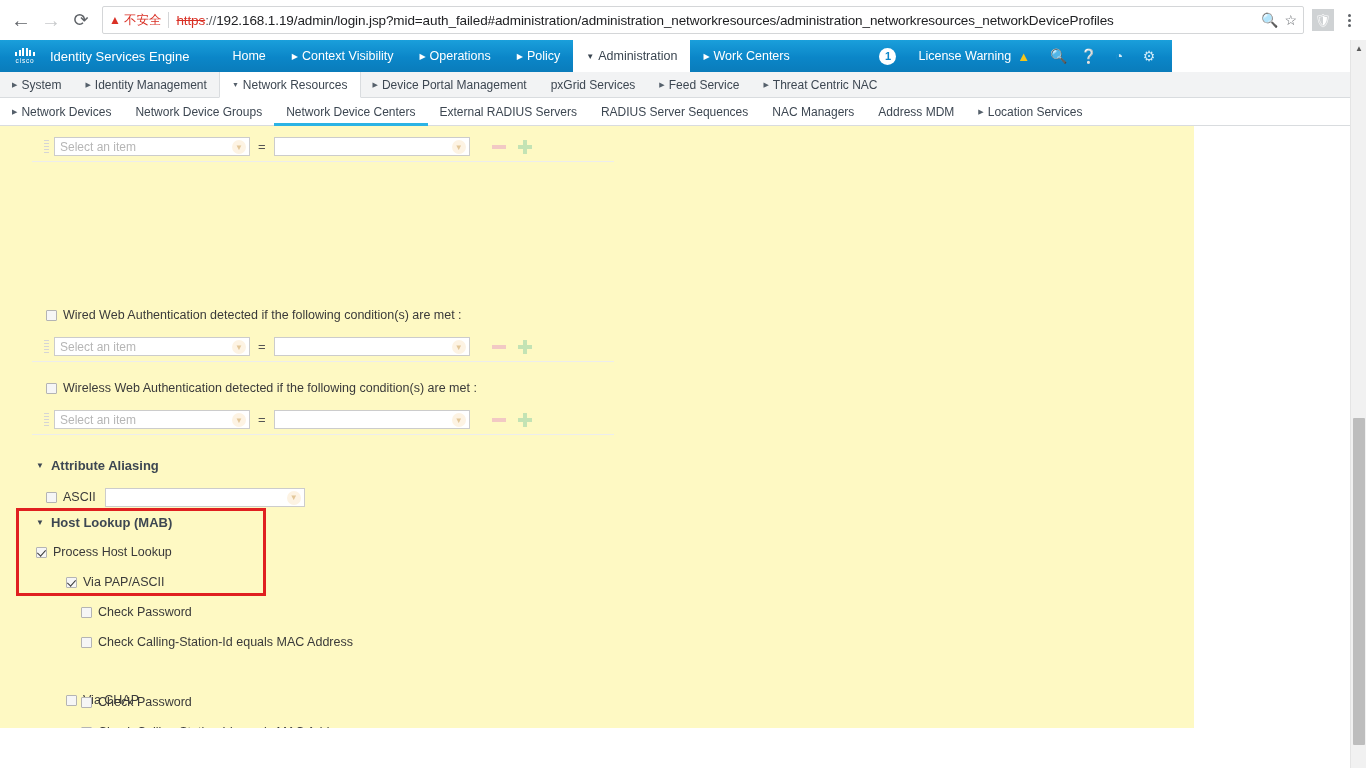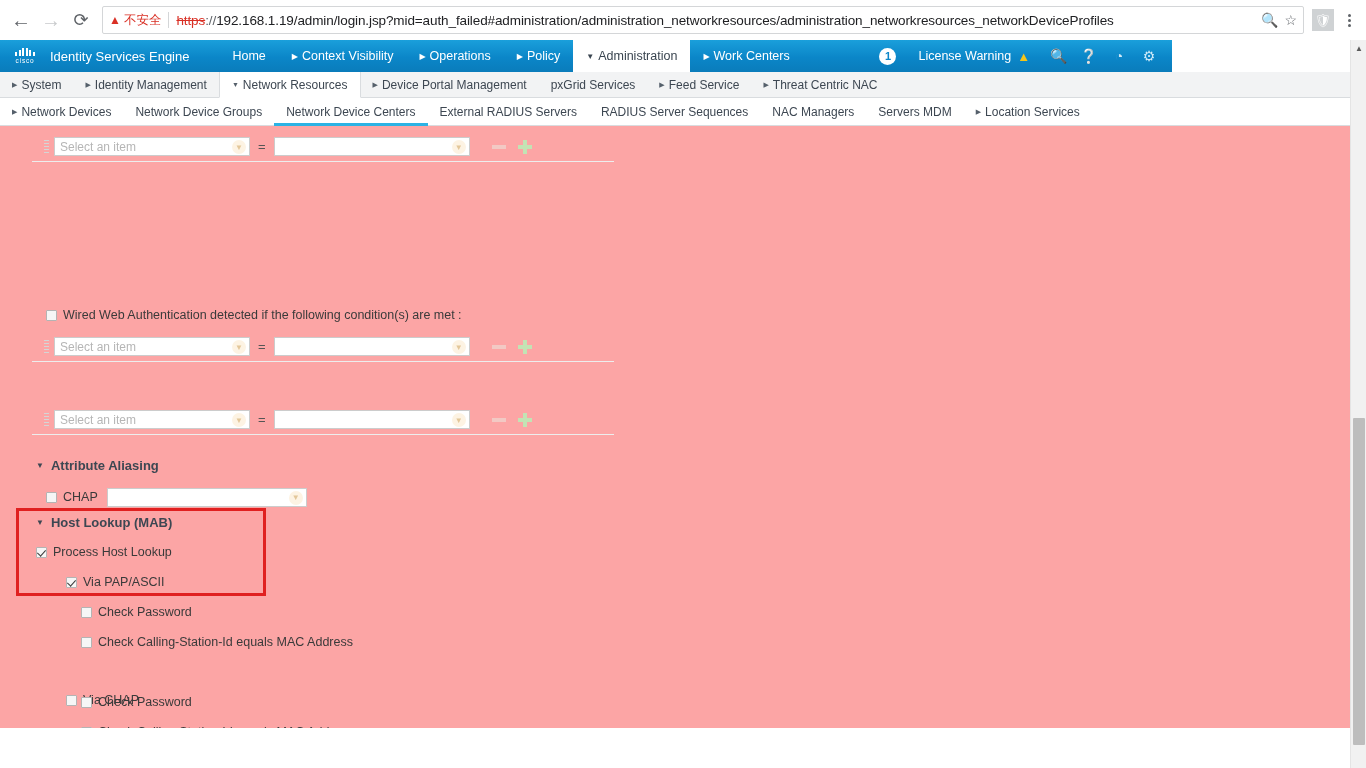--- a/index.html
+++ b/index.html
@@ -174,23 +174,23 @@
   .tab-item .car { font-size: 7px; margin-right: 4px; color: #55606b; }
   .tab-item.active::after {
     content: ""; position: absolute;
     left: 0; right: 0; bottom: 0; height: 3px;
     background: #2bb3e5;
   }
 
   
   #content {
     position: relative;
-    width: 1366px;
+    width: 1194px;
     height: 602px;
-    background: #fca5a5;
+    background: #fef9c3;
     overflow: hidden;
   }
 
   .cond-row {
     display: flex; align-items: center;
     height: 30px;
     border-bottom: 1px solid #ededed;
     width: 582px;
     margin-left: 32px;
     padding-left: 12px;
@@ -428,21 +428,21 @@
   <div class="tab-item">
     <span>External RADIUS Servers</span>
   </div>
   <div class="tab-item">
     <span>RADIUS Server Sequences</span>
   </div>
   <div class="tab-item">
     <span>NAC Managers</span>
   </div>
   <div class="tab-item">
-    <span>Servers MDM</span>
+    <span>Address MDM</span>
   </div>
   <div class="tab-item">
     <span class="car">▶</span>
     <span>Location Services</span>
   </div>
 </div>
 
 <div id="content">
 
   <div class="cond-row" style="position:absolute; left:0; top:6px;">
@@ -471,20 +471,24 @@
       <span class="sel-caret">▼</span>
     </span>
     <span class="eq-sign">=</span>
     <span class="val-box">
       <span class="sel-caret">▼</span>
     </span>
     <span class="minus-btn"></span>
     <span class="plus-btn"></span>
   </div>
 
+  <div class="cb-line" style="position:absolute; left:46px; top:251px;">
+    <span class="cb"></span>
+    <span>Wireless Web Authentication detected if the following condition(s) are met :</span>
+  </div>
 
   <div class="cond-row" style="position:absolute; left:0; top:279px;">
     <span class="grip"></span>
     <span class="sel-box">
       <span>Select an item</span>
       <span class="sel-caret">▼</span>
     </span>
     <span class="eq-sign">=</span>
     <span class="val-box">
       <span class="sel-caret">▼</span>
@@ -493,21 +497,21 @@
     <span class="plus-btn"></span>
   </div>
 
   <div class="section-head" style="position:absolute; left:36px; top:332px;">
     <span class="car-down">▼</span>
     <span>Attribute Aliasing</span>
   </div>
 
   <div class="cb-line" style="position:absolute; left:46px; top:360px;">
     <span class="cb"></span>
-    <span>CHAP</span>
+    <span>ASCII</span>
     <span class="sel-box" style="width:200px; margin-left:9px;">
       <span class="sel-caret">▼</span>
     </span>
   </div>
 
   <div class="section-head" style="position:absolute; left:36px; top:389px;">
     <span class="car-down">▼</span>
     <span>Host Lookup (MAB)</span>
   </div>
 

